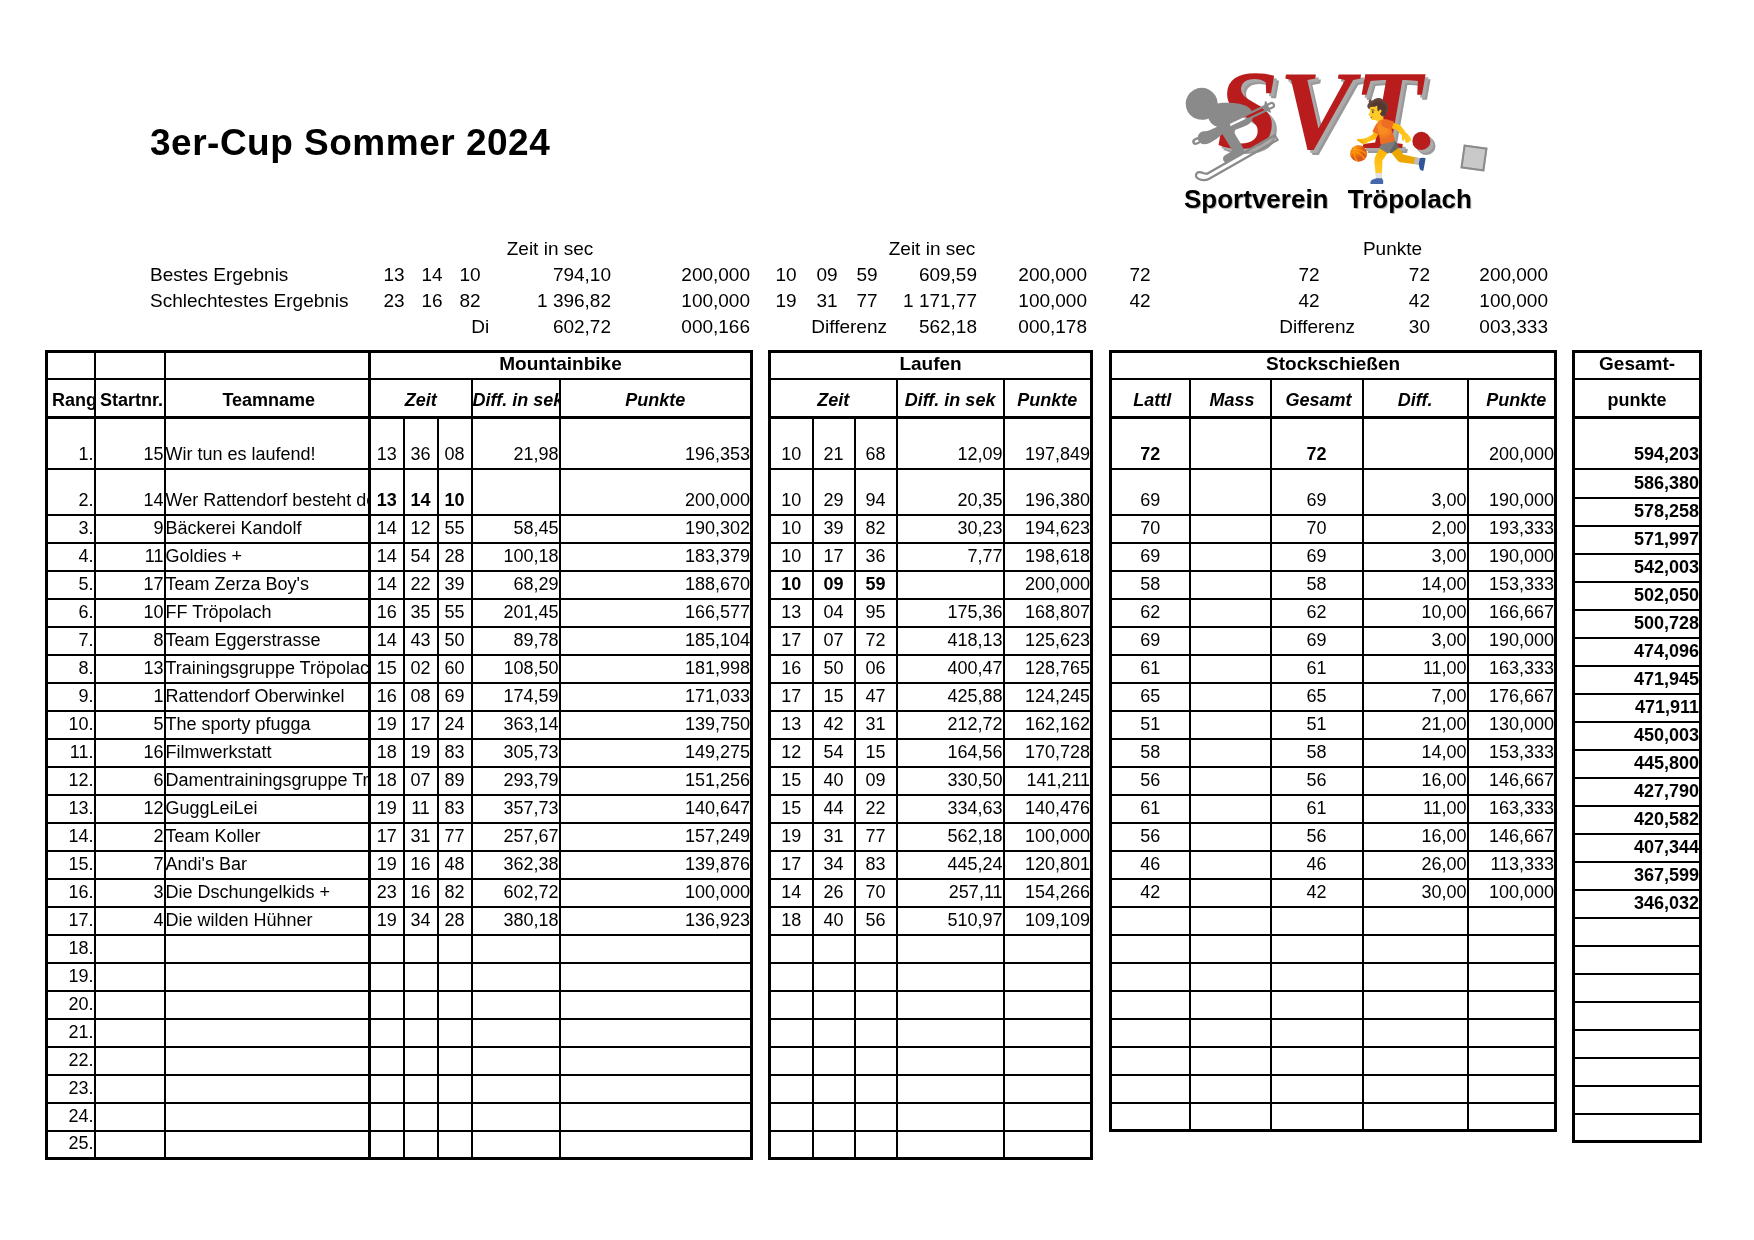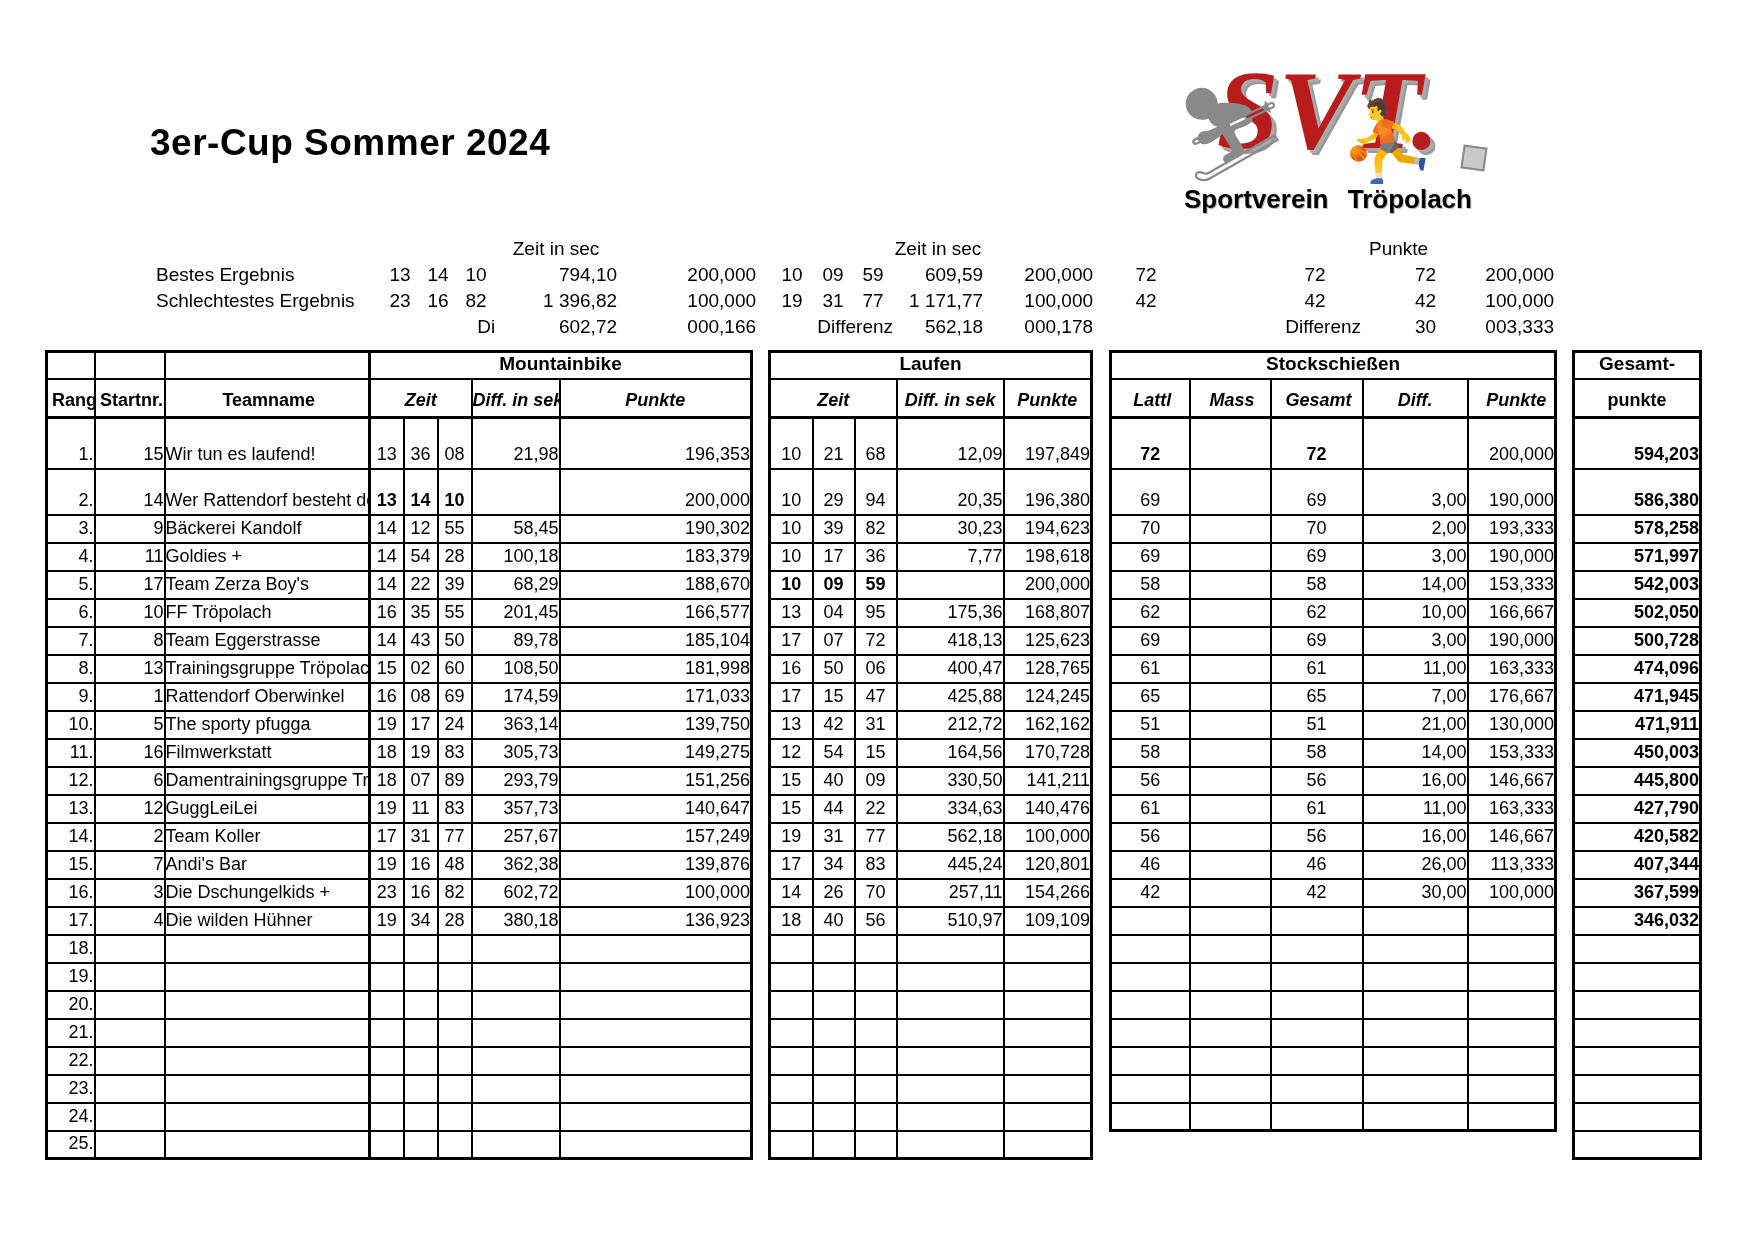--- a/index.html
+++ b/index.html
@@ -14,21 +14,21 @@
                 text-shadow:3px 3px 0 #aaa,5px 5px 0 #999;line-height:140px;
                 font-family:"Liberation Serif","DejaVu Serif",serif;}
   .logo-skier{position:absolute;left:6px;bottom:2px;font-size:92px;color:#8a8a8a;line-height:1;}
   .logo-player{position:absolute;right:52px;bottom:2px;font-size:78px;color:#8a8a8a;line-height:1;}
   .logo-cube{position:absolute;right:2px;bottom:12px;width:20px;height:20px;background:#c9c9c9;
              border:2px solid #8a8a8a;transform:rotate(8deg);}
   .logo-name{font-size:26px;font-weight:bold;margin-top:2px;word-spacing:12px;
              text-shadow:1px 1px 0 #bbb;white-space:nowrap;}
 
   .content{position:absolute;left:45px;top:234px;}
-  .rowflex{display:flex;align-items:flex-start;justify-content:center;}
+  .rowflex{display:flex;align-items:flex-start;}
   .gapB{margin-left:15px;} .gapC{margin-left:16px;} .gapD{margin-left:15px;}
 
   table{border-collapse:collapse;table-layout:fixed;}
   
   .sumtab td{border:none;height:26px;font-size:19px;vertical-align:bottom;padding:0;
              white-space:nowrap;overflow:hidden;}
   .sumtab .lbl{padding-left:105px;}
   .nudge{position:relative;left:58px;}
 
   
@@ -940,21 +940,21 @@
           </tr>
           <tr class="hrow">
             <th>punkte</th>
           </tr>
         </thead>
         <tbody id="tb-d">
   <tr style="height: 51px;">
     <td class="totcell">594,203</td>
   </tr>
 
-  <tr style="height: 46px;">
+  <tr style="height: 29px;">
     <td class="totcell">586,380</td>
   </tr>
 
   <tr>
     <td class="totcell">578,258</td>
   </tr>
 
   <tr>
     <td class="totcell">571,997</td>
   </tr>

